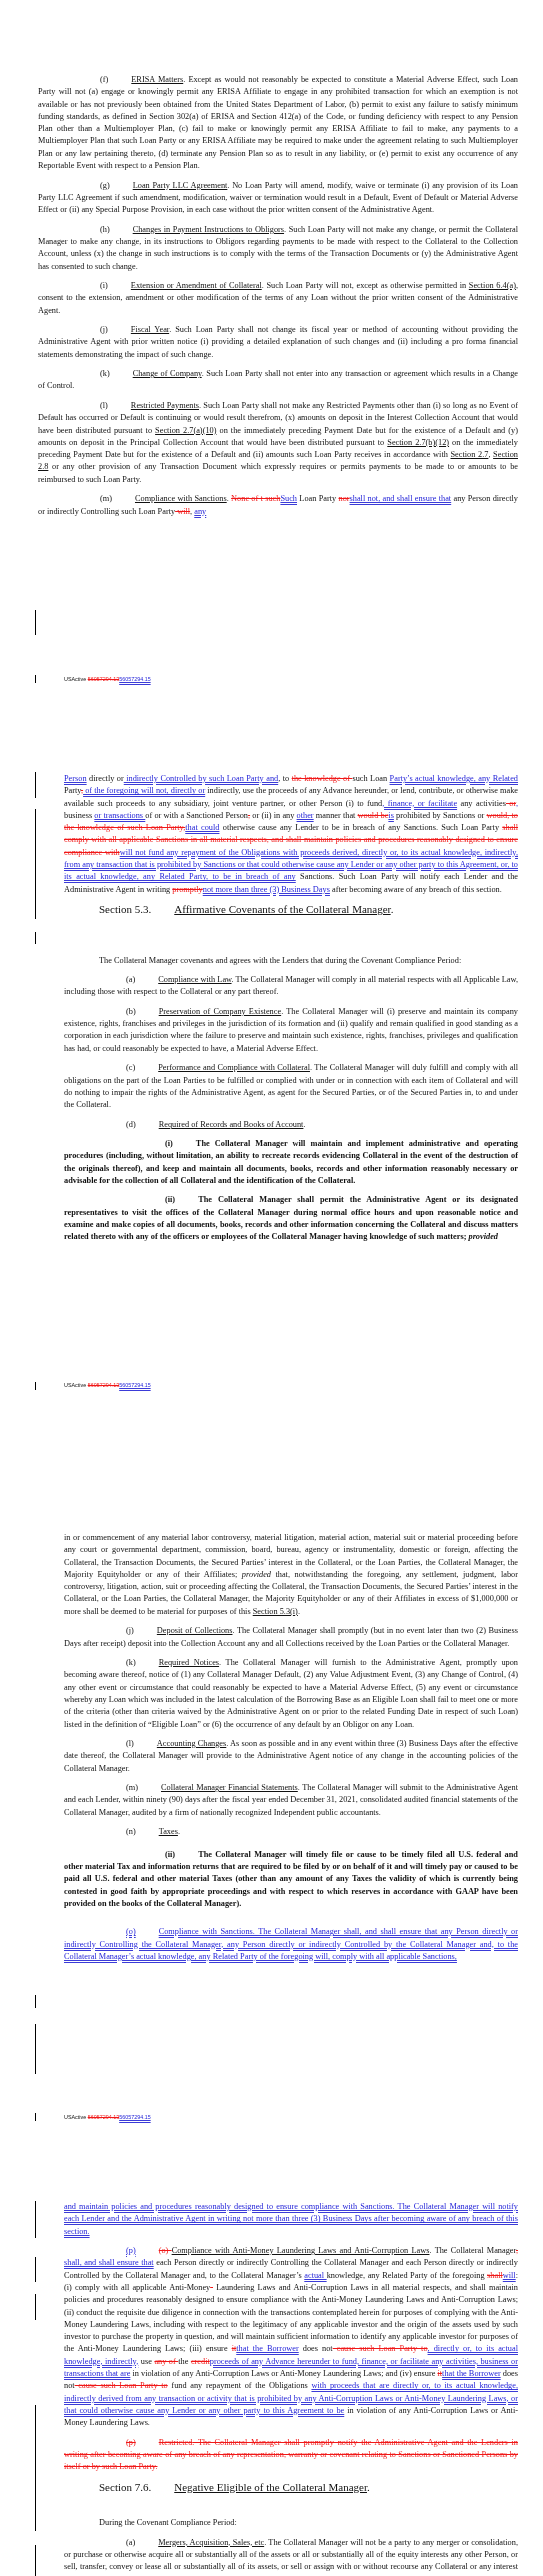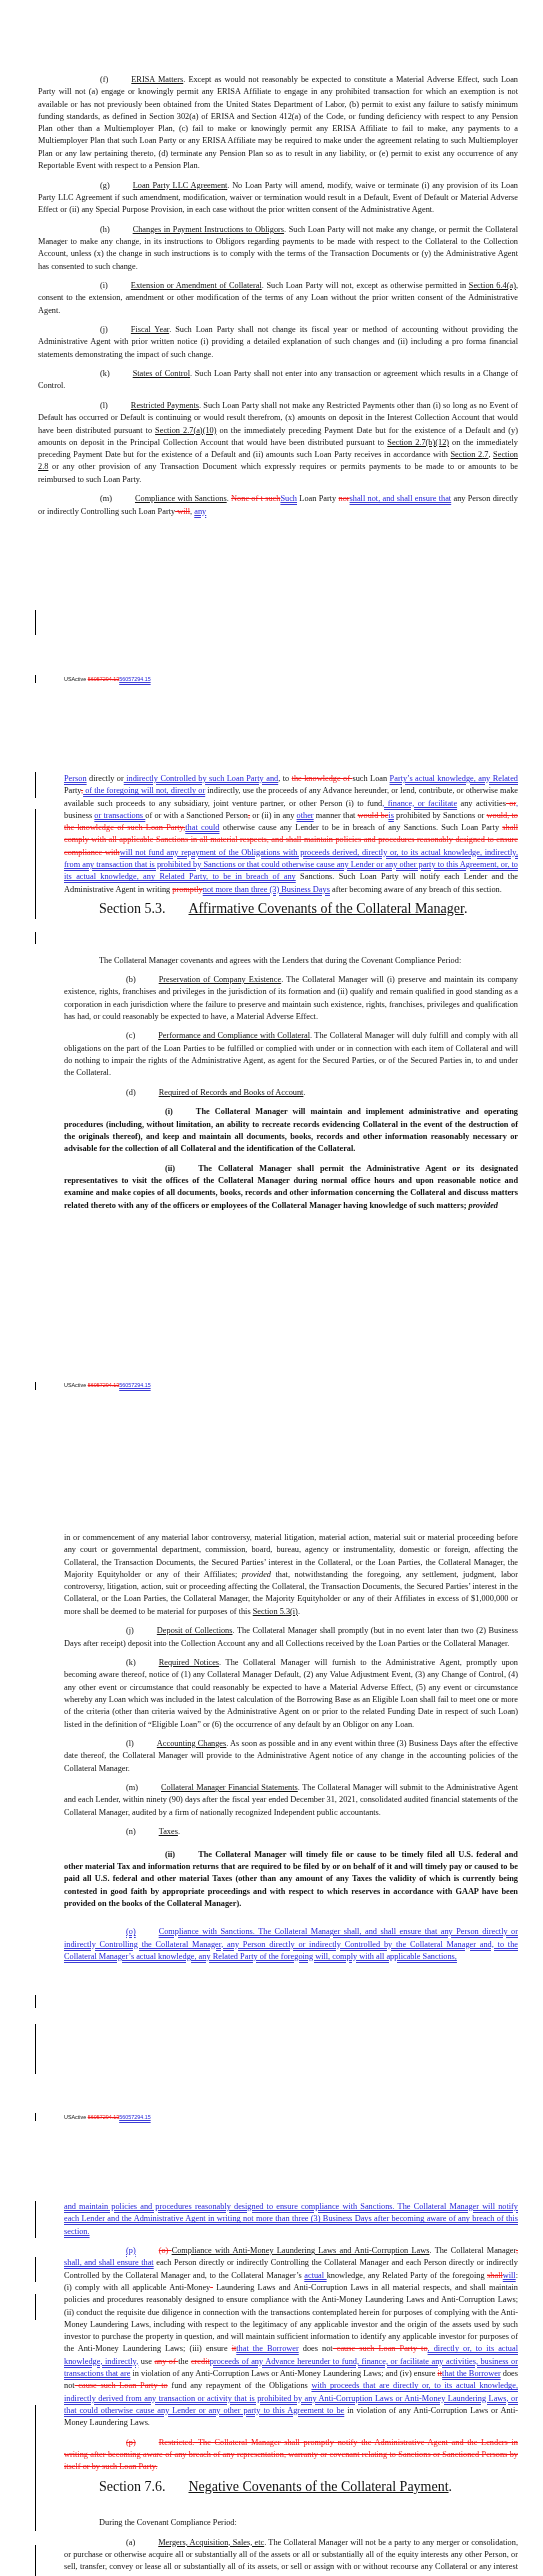--- a/index.html
+++ b/index.html
@@ -10,60 +10,61 @@
   .p3 { height: 732px; padding-top: 79px; }
   .p4 { height: 629px; padding-top: 0; }
   .para { font-size: 8.3px; line-height: 12.3px; text-align: justify; margin: 0 0 7.2px 0; position: relative; }
   .ind1 { text-indent: 62px; }
   .ind2 { text-indent: 101px; font-weight: bold; }
   .tab { display: inline-block; width: 23px; }
   .u { text-decoration: underline; }
   .ins { color: #2323d8; text-decoration: underline double; text-decoration-color: #3b3bd8; margin-top: 16px; }
   .del { color: #f01818; text-decoration: line-through; }
   .it { font-style: italic; }
-  .heading { font-size: 14px; line-height: 12.4px; margin: 0 0 7.2px 0; padding-left: 35px; }
+  .heading { font-size: 11px; line-height: 12.4px; margin: 0 0 7.2px 0; padding-left: 35px; }
   .footer { position: absolute; left: 64px; font-family: "Liberation Sans", sans-serif; font-size: 5.4px; color: #111; }
   .cbar { position: absolute; left: 35px; width: 0.8px; background: #000; }
   .contpara { text-indent: 0; }
 </style>
 </head>
 <body>
 
 <div class="page p1">
   <p class="para ind1"><span>(f)</span><span class="tab"></span><span class="u">ERISA Matters</span><span>. Except as would not reasonably be expected to constitute a Material Adverse Effect, such Loan Party will not (a) engage or knowingly permit any ERISA Affiliate to engage in any prohibited transaction for which an exemption is not available or has not previously been obtained from the United States Department of Labor, (b) permit to exist any failure to satisfy minimum funding standards, as defined in Section 302(a) of ERISA and Section 412(a) of the Code, or funding deficiency with respect to any Pension Plan other than a Multiemployer Plan, (c) fail to make or knowingly permit any ERISA Affiliate to fail to make, any payments to a Multiemployer Plan that such Loan Party or any ERISA Affiliate may be required to make under the agreement relating to such Multiemployer Plan or any law pertaining thereto, (d) terminate any Pension Plan so as to result in any liability, or (e) permit to exist any occurrence of any Reportable Event with respect to a Pension Plan.</span></p>
 
   <p class="para ind1"><span>(g)</span><span class="tab"></span><span class="u">Loan Party LLC Agreement</span><span>. No Loan Party will amend, modify, waive or terminate (i) any provision of its Loan Party LLC Agreement if such amendment, modification, waiver or termination would result in a Default, Event of Default or Material Adverse Effect or (ii) any Special Purpose Provision, in each case without the prior written consent of the Administrative Agent.</span></p>
 
   <p class="para ind1"><span>(h)</span><span class="tab"></span><span class="u">Changes in Payment Instructions to Obligors</span><span>. Such Loan Party will not make any change, or permit the Collateral Manager to make any change, in its instructions to Obligors regarding payments to be made with respect to the Collateral to the Collection Account, unless (x) the change in such instructions is to comply with the terms of the Transaction Documents or (y) the Administrative Agent has consented to such change.</span></p>
 
   <p class="para ind1"><span>(i)</span><span class="tab"></span><span class="u">Extension or Amendment of Collateral</span><span>. Such Loan Party will not, except as otherwise permitted in </span><span class="u">Section 6.4(a)</span><span>, consent to the extension, amendment or other modification of the terms of any Loan without the prior written consent of the Administrative Agent.</span></p>
 
   <p class="para ind1"><span>(j)</span><span class="tab"></span><span class="u">Fiscal Year</span><span>. Such Loan Party shall not change its fiscal year or method of accounting without providing the Administrative Agent with prior written notice (i) providing a detailed explanation of such changes and (ii) including a pro forma financial statements demonstrating the impact of such change.</span></p>
 
-  <p class="para ind1"><span>(k)</span><span class="tab"></span><span class="u">States of Control</span><span>. Such Loan Party shall not enter into any transaction or agreement which results in a Change of Control.</span></p>
+  <p class="para ind1"><span>(k)</span><span class="tab"></span><span class="u">Change of Company</span><span>. Such Loan Party shall not enter into any transaction or agreement which results in a Change of Control.</span></p>
 
   <p class="para ind1"><span>(l)</span><span class="tab"></span><span class="u">Restricted Payments</span><span>. Such Loan Party shall not make any Restricted Payments other than (i) so long as no Event of Default has occurred or Default is continuing or would result therefrom, (x) amounts on deposit in the Interest Collection Account that would have been distributed pursuant to </span><span class="u">Section 2.7(a)(10)</span><span> on the immediately preceding Payment Date but for the existence of a Default and (y) amounts on deposit in the Principal Collection Account that would have been distributed pursuant to </span><span class="u">Section 2.7(b)(12)</span><span> on the immediately preceding Payment Date but for the existence of a Default and (ii) amounts such Loan Party receives in accordance with </span><span class="u">Section 2.7</span><span>, </span><span class="u">Section 2.8</span><span> or any other provision of any Transaction Document which expressly requires or permits payments to be made to or amounts to be reimbursed to such Loan Party.</span></p>
 
   <div class="cbar" style="top:610px;height:25px;"></div>
   <p class="para ind1"><span>(m)</span><span class="tab"></span><span class="u">Compliance with Sanctions</span><span>. </span><span class="del">None of t such</span><span class="ins">Such</span><span> Loan Party </span><span class="del">nor</span><span class="ins">shall not, and shall ensure that</span><span> any Person directly or indirectly Controlling such Loan Party</span><span class="del"> will</span><span>, </span><span class="ins">any</span></p>
 
   <div class="cbar" style="top:675px;height:8.2px;"></div>
   <div class="footer" style="top:676px;"><span>USActive </span><span class="del">56057294.13</span><span class="ins">56057294.15</span></div>
 </div>
 
 <div class="page p2">
   <div class="cbar" style="top:71px;height:26px;"></div>
   <div class="cbar" style="top:108px;height:110px;"></div>
   <div class="cbar" style="top:231px;height:12.4px;"></div>
   <p class="para contpara"><span class="ins">Person</span><span> directly or</span><span class="ins"> indirectly Controlled by such Loan Party and</span><span>, to </span><span class="del">the knowledge of </span><span>such Loan </span><span class="ins">Party’s actual knowledge, any Related</span><span> Party</span><span class="del">,</span><span class="ins"> of the foregoing will not, directly or</span><span> indirectly, use the proceeds of any Advance hereunder, or lend, contribute, or otherwise make available such proceeds to any subsidiary, joint venture partner, or other Person (i) to fund</span><span class="ins">, finance, or facilitate</span><span> any activities</span><span class="del"> or</span><span class="ins">,</span><span> business </span><span class="ins">or transactions </span><span>of or with a Sanctioned Person</span><span class="del">,</span><span> or (ii) in any </span><span class="ins">other</span><span> manner that </span><span class="del">would be</span><span class="ins">is</span><span> prohibited by Sanctions or </span><span class="del">would, to the knowledge of such Loan Party,</span><span class="ins">that could</span><span> otherwise cause any Lender to be in breach of any Sanctions. Such Loan Party </span><span class="del">shall comply with all applicable Sanctions in all material respects, and shall maintain policies and procedures reasonably designed to ensure compliance with</span><span class="ins">will not fund any repayment of the Obligations with proceeds derived, directly or, to its actual knowledge, indirectly, from any transaction that is prohibited by Sanctions or that could otherwise cause any Lender or any other party to this Agreement, or, to its actual knowledge, any Related Party, to be in breach of any</span><span> Sanctions. Such Loan Party will notify each Lender and the Administrative Agent in writing </span><span class="del">promptly</span><span class="ins">not more than three (3) Business Days</span><span> after becoming aware of any breach of this section.</span></p>
 
   <p class="heading"><span>Section 5.3.</span><span class="tab"></span><span class="u">Affirmative Covenants of the Collateral Manager</span><span>.</span></p>
 
   <p class="para" style="text-indent:35px;margin-top:39px;">The Collateral Manager covenants and agrees with the Lenders that during the Covenant Compliance Period:</p>
 
+  <p class="para ind1"><span>(a)</span><span class="tab"></span><span class="u">Compliance with Law</span><span>. The Collateral Manager will comply in all material respects with all Applicable Law, including those with respect to the Collateral or any part thereof.</span></p>
 
   <p class="para ind1"><span>(b)</span><span class="tab"></span><span class="u">Preservation of Company Existence</span><span>. The Collateral Manager will (i) preserve and maintain its company existence, rights, franchises and privileges in the jurisdiction of its formation and (ii) qualify and remain qualified in good standing as a corporation in each jurisdiction where the failure to preserve and maintain such existence, rights, franchises, privileges and qualification has had, or could reasonably be expected to have, a Material Adverse Effect.</span></p>
 
   <p class="para ind1"><span>(c)</span><span class="tab"></span><span class="u">Performance and Compliance with Collateral</span><span>. The Collateral Manager will duly fulfill and comply with all obligations on the part of the Loan Parties to be fulfilled or complied with under or in connection with each item of Collateral and will do nothing to impair the rights of the Administrative Agent, as agent for the Secured Parties, or of the Secured Parties in, to and under the Collateral.</span></p>
 
   <p class="para ind1"><span>(d)</span><span class="tab"></span><span class="u">Required of Records and Books of Account</span><span>.</span></p>
 
   <p class="para ind2"><span>(i)</span><span class="tab"></span><span>The Collateral Manager will maintain and implement administrative and operating procedures (including, without limitation, an ability to recreate records evidencing Collateral in the event of the destruction of the originals thereof), and keep and maintain all documents, books, records and other information reasonably necessary or advisable for the collection of all Collateral and the identification of the Collateral.</span></p>
 
   <p class="para ind2"><span>(ii)</span><span class="tab"></span><span>The Collateral Manager shall permit the Administrative Agent or its designated representatives to visit the offices of the Collateral Manager during normal office hours and upon reasonable notice and examine and make copies of all documents, books, records and other information concerning the Collateral and discuss matters related thereto with any of the officers or employees of the Collateral Manager having knowledge of such matters; </span><span class="it">provided</span></p>
@@ -101,21 +102,21 @@
   <p class="para contpara ins">and maintain policies and procedures reasonably designed to ensure compliance with Sanctions. The Collateral Manager will notify each Lender and the Administrative Agent in writing not more than three (3) Business Days after becoming aware of any breach of this section.</p>
 
   <div class="cbar" style="top:56px;height:25px;"></div>
   <div class="cbar" style="top:93px;height:26px;"></div>
   <div class="cbar" style="top:204px;height:126px;"></div>
   <p class="para ind1"><span class="ins">(p)</span><span class="tab"></span><span class="del">(o) </span><span class="u">Compliance with Anti-Money Laundering Laws and Anti-Corruption Laws</span><span>. The Collateral Manager</span><span class="del">,</span><span class="ins"> shall, and shall ensure that</span><span> each Person directly or indirectly Controlling the Collateral Manager and each Person directly or indirectly Controlled by the Collateral Manager and, to the Collateral Manager’s </span><span class="ins">actual </span><span>knowledge, any Related Party of the foregoing </span><span class="del">shall</span><span class="ins">will</span><span>: (i) comply with all applicable Anti-Money</span><span class="del">-</span><span> Laundering Laws and Anti-Corruption Laws in all material respects, and shall maintain policies and procedures reasonably designed to ensure compliance with the Anti-Money Laundering Laws and Anti-Corruption Laws; (ii) conduct the requisite due diligence in connection with the transactions contemplated herein for purposes of complying with the Anti-Money Laundering Laws, including with respect to the legitimacy of any applicable investor and the origin of the assets used by such investor to purchase the property in question, and will maintain sufficient information to identify any applicable investor for purposes of the Anti-Money Laundering Laws; (iii) ensure </span><span class="del">it</span><span class="ins">that the Borrower</span><span> does not</span><span class="del"> cause such Loan Party to</span><span class="ins">, directly or, to its actual knowledge, indirectly,</span><span> use </span><span class="del">any of </span><span>the </span><span class="del">credit</span><span class="ins">proceeds of any Advance hereunder to fund, finance, or facilitate any activities, business or transactions that are</span><span> in violation of any Anti-Corruption Laws or Anti-Money Laundering Laws; and (iv) ensure </span><span class="del">it</span><span class="ins">that the Borrower</span><span> does not</span><span class="del"> cause such Loan Party to</span><span> fund any repayment of the Obligations </span><span class="ins">with proceeds that are directly or, to its actual knowledge, indirectly derived from any transaction or activity that is prohibited by any Anti-Corruption Laws or Anti-Money Laundering Laws, or that could otherwise cause any Lender or any other party to this Agreement to be</span><span> in violation of any Anti-Corruption Laws or Anti-Money Laundering Laws.</span></p>
 
   <div class="cbar" style="top:344px;height:57px;"></div>
   <p class="para ind1 del"><span>(p)</span><span class="tab"></span><span>Restricted</span><span>. The Collateral Manager shall promptly notify the Administrative Agent and the Lenders in writing after becoming aware of any breach of any representation, warranty or covenant relating to Sanctions or Sanctioned Persons by itself or by such Loan Party.</span></p>
 
-  <p class="heading"><span>Section 7.6.</span><span class="tab"></span><span class="u">Negative Covenants of the Collateral Payment</span><span>.</span></p>
+  <p class="heading"><span>Section 7.6.</span><span class="tab"></span><span class="u">Negative Eligible of the Collateral Manager</span><span>.</span></p>
 
   <p class="para" style="text-indent:35px;margin-top:24px;">During the Covenant Compliance Period:</p>
 
   <p class="para ind1"><span>(a)</span><span class="tab"></span><span class="u">Mergers, Acquisition, Sales, etc</span><span>. The Collateral Manager will not be a party to any merger or consolidation, or purchase or otherwise acquire all or substantially all of the assets or all or substantially all of the equity interests any other Person, or sell, transfer, convey or lease all or substantially all of its assets, or sell or assign with or without recourse any Collateral or any interest therein (other than as otherwise permitted pursuant to this Agreement).</span></p>
 
   <p class="para ind1"><span>(b)</span><span class="tab"></span><span class="u">Change of Location of Underlying Instruments</span><span>. The Collateral Manager shall not, without the prior consent of the Administrative Agent, consent to the Collateral Custodian moving any Certificated Securities or Instruments from the Collateral Custodian’s office set forth in Section 5.5(c) on the Closing Date, unless the Collateral Manager has given at least thirty (30) days’ written notice to the Administrative Agent and has authorized the Administrative Agent to take all actions required under the UCC of each relevant jurisdiction in order to continue the first priority perfected security interest of the Administrative Agent as agent for the Secured Parties in the Collateral.</span></p>
 
 </div>
 
 

